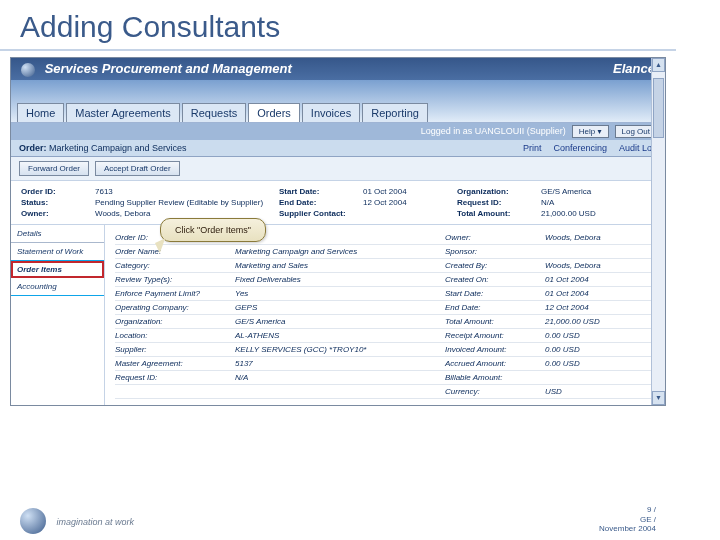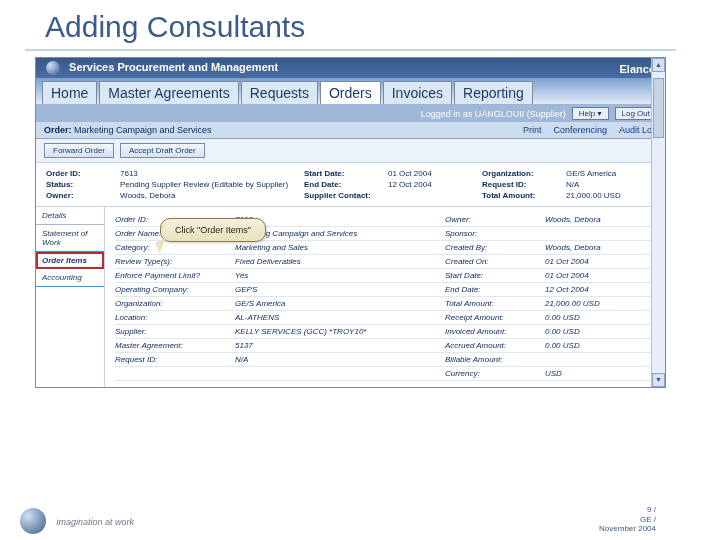--- a/index.html
+++ b/index.html
@@ -1,23 +1,23 @@
 <!DOCTYPE html>
 <html><head>
 <meta charset="utf-8">
 <style>
   * { box-sizing: border-box; margin: 0; padding: 0; }
   html, body { width: 720px; height: 540px; font-family: Arial, sans-serif; background: #fff; }
-  .slide { width: 676px; height: 540px; position: relative; padding-left: 25px; }
+  .slide { width: 676px; height: 540px; position: relative; }
   .slide-title { font-size: 30px; font-weight: 300; color: #3a5a8a; padding: 10px 20px 5px 20px; border-bottom: 2px solid #c5d3e6; }
   .app { margin: 6px 10px 0 10px; border: 1px solid #7a8aa0; background: #fff; position: relative; }
-  .app-header { background: linear-gradient(#36578a, #4a6ea3); color: #fff; display: flex; align-items: flex-end; justify-content: space-between; padding: 3px 10px; font-size: 11px; font-weight: bold; }
+  .app-header { background: linear-gradient(#36578a, #4a6ea3); color: #fff; display: flex; align-items: center; justify-content: space-between; padding: 3px 10px; font-size: 13px; font-weight: bold; font-style: italic; }
   .logo-ball { width: 14px; height: 14px; border-radius: 50%; background: radial-gradient(circle at 30% 30%, #cfe0f4, #3a5a8a); display: inline-block; margin-right: 6px; vertical-align: middle; }
   .tabs-row { background: linear-gradient(#7aa0d0, #e1ecf8); display: flex; align-items: flex-end; padding: 3px 6px 0 6px; border-bottom: 1px solid #9fb4d4; }
-  .tab { background: #fff; border: 1px solid #7a8aa0; border-bottom: none; font-size: 14px; padding: 3px 8px; margin-right: 2px; color: #1a3a6a; cursor: pointer; }
+  .tab { background: #fff; border: 1px solid #7a8aa0; border-bottom: none; font-size: 11px; padding: 3px 8px; margin-right: 2px; color: #1a3a6a; cursor: pointer; margin-top: 20px; }
   .tab.inactive { background: #dbe7f5; }
   .user-row { background: #9fb8d9; color: #fff; font-size: 9px; display: flex; justify-content: flex-end; align-items: center; padding: 2px 8px; gap: 6px; }
   .user-btn { background: #e8eef7; color: #1a3a6a; border: 1px solid #6a7a90; font-size: 8px; padding: 1px 6px; cursor: pointer; }
   .order-bar { background: #cbdcee; border-bottom: 1px solid #8fa4c4; display: flex; justify-content: space-between; font-size: 9px; padding: 3px 8px; color: #0a2a5a; }
   .order-bar .right { display: flex; gap: 12px; color: #1a3a8a; }
   .action-row { display: flex; justify-content: flex-start; padding: 4px 8px; gap: 6px; background: #eaf1f9; border-bottom: 1px solid #c5d3e6; }
   .action-btn { background: linear-gradient(#f3f6fb,#d6e2f0); border: 1px solid #7a8aa0; font-size: 8px; padding: 2px 8px; color: #1a3a6a; cursor: pointer; }
   .info-grid { display: grid; grid-template-columns: 70px 180px 80px 90px 80px 90px; font-size: 8px; padding: 6px 10px; color: #0a2a5a; gap: 2px 4px; border-bottom: 1px solid #c5d3e6; }
   .info-grid .lbl { font-weight: bold; }
   .body-area { display: flex; font-style: italic; }

